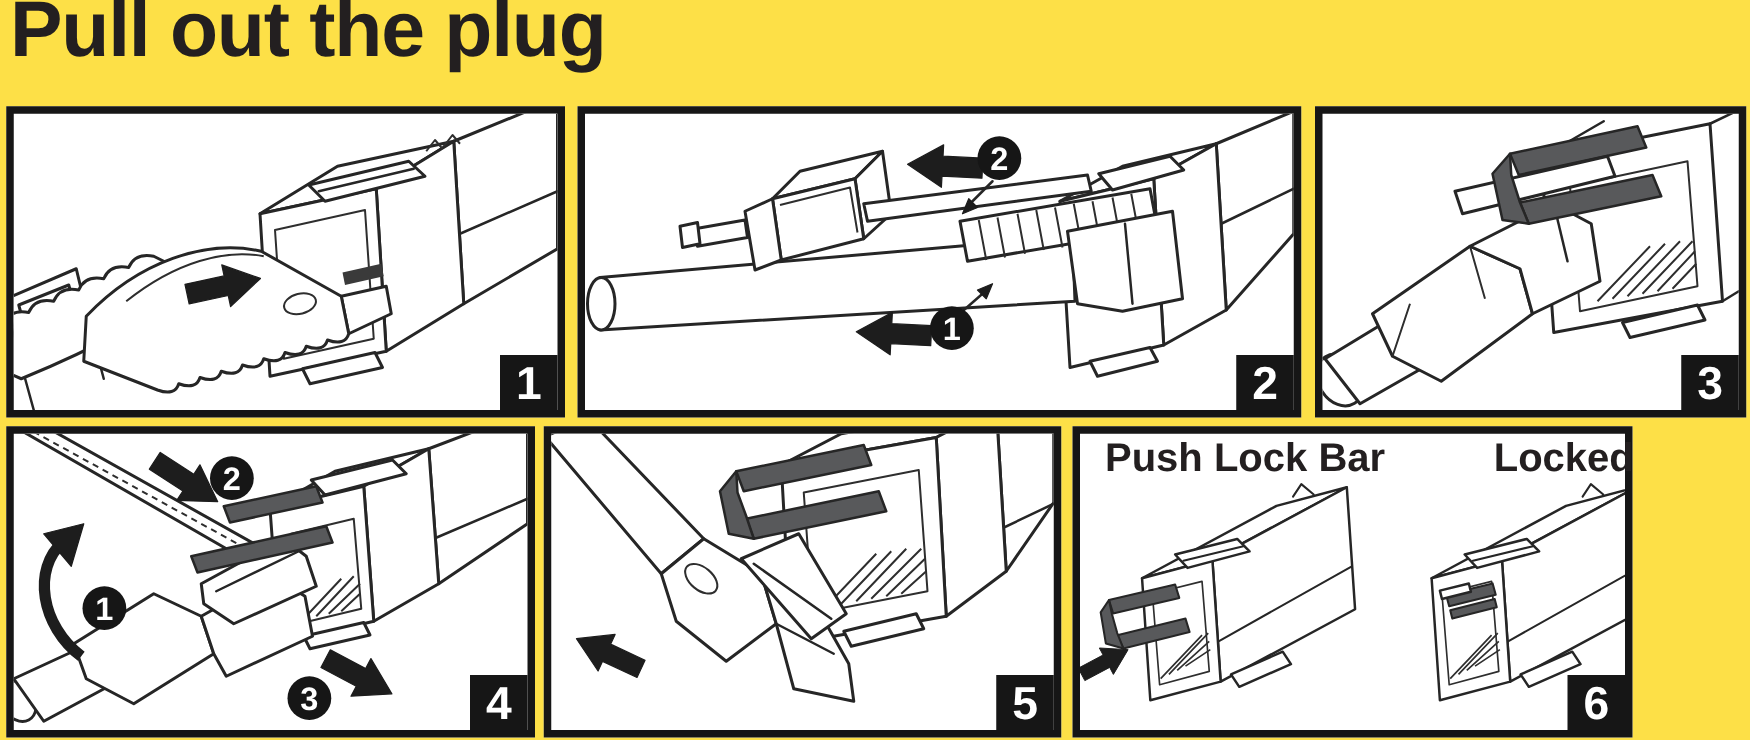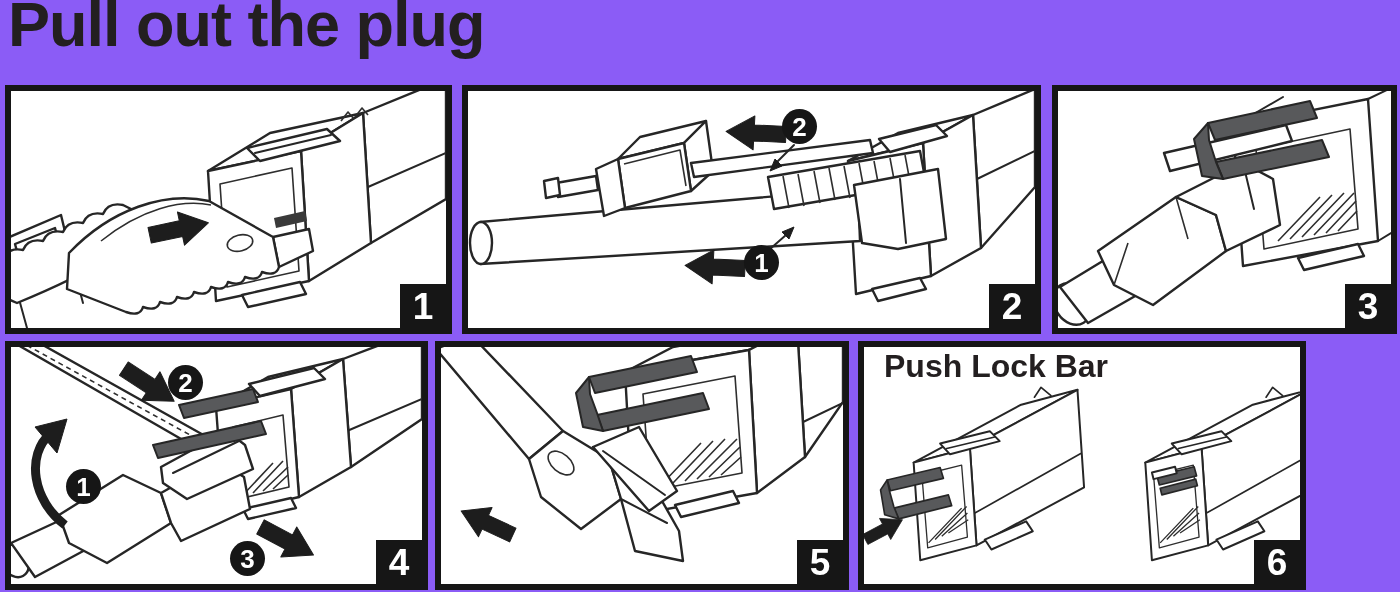--- a/index.html
+++ b/index.html
@@ -1,18 +1,18 @@
 <!DOCTYPE html>
 <html><head>
 <meta charset="utf-8">
 <style>
   html,body{margin:0;padding:0;background:#ffffff;}
   body{width:1400px;height:592px;position:relative;overflow:hidden;
        font-family:"Liberation Sans","DejaVu Sans",sans-serif;color:#231f20;}
-  .stage{position:absolute;left:0;top:0;width:1400px;height:592px;background:#8b5cf6;}
+  .stage{position:absolute;left:0;top:0;width:1400px;height:592px;background:#fde047;}
   .title{position:absolute;left:8px;top:-9px;margin:0;font-size:63px;line-height:1.05;
          font-weight:bold;letter-spacing:-1px;color:#231f20;white-space:nowrap;}
   .panel{position:absolute;border:6px solid #161616;background:#fff;box-sizing:border-box;}
   .panel svg{position:absolute;left:0;top:0;width:100%;height:100%;display:block;}
   .badge{position:absolute;right:0;bottom:0;width:46px;height:44px;background:#161616;
          color:#fff;font-weight:bold;font-size:37px;display:flex;align-items:center;
          justify-content:center;line-height:1;}
   .marker{position:absolute;width:35px;height:35px;border-radius:50%;background:#161616;
           color:#fff;font-weight:bold;font-size:26px;display:flex;align-items:center;
           justify-content:center;line-height:1;}
@@ -265,16 +265,17 @@
         <line class="nf" x1="380" y1="98" x2="438" y2="84"></line>
         <polygon class="thin" points="350,130 398,118 405,205 357,218"></polygon>
         <path class="thin" d="M358,212 L398,170 M366,208 L404,168 M374,204 L405,176 M382,200 L406,184"></path>
         <polygon class="ln" points="426,208 476,186 484,198 434,220"></polygon>
         <polygon class="gray" points="354,131 399,120 402,131 357,142"></polygon>
         <polygon class="gray" points="358,146 401,135 403,143 360,154"></polygon>
         <polygon class="ln" points="348,127 376,120 378,128 350,135"></polygon>
       </g>
     </svg>
     <div class="caption cap-left">Push Lock Bar</div>
+    <div class="caption cap-right">Locked</div>
     <div class="badge">6</div>
   </section>
 
 </div>
 
 </body></html>

